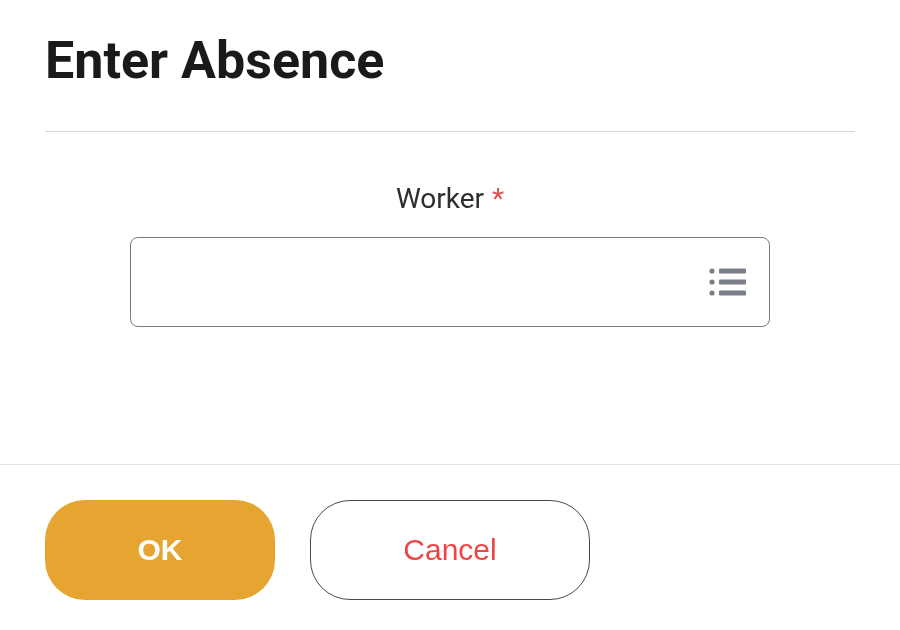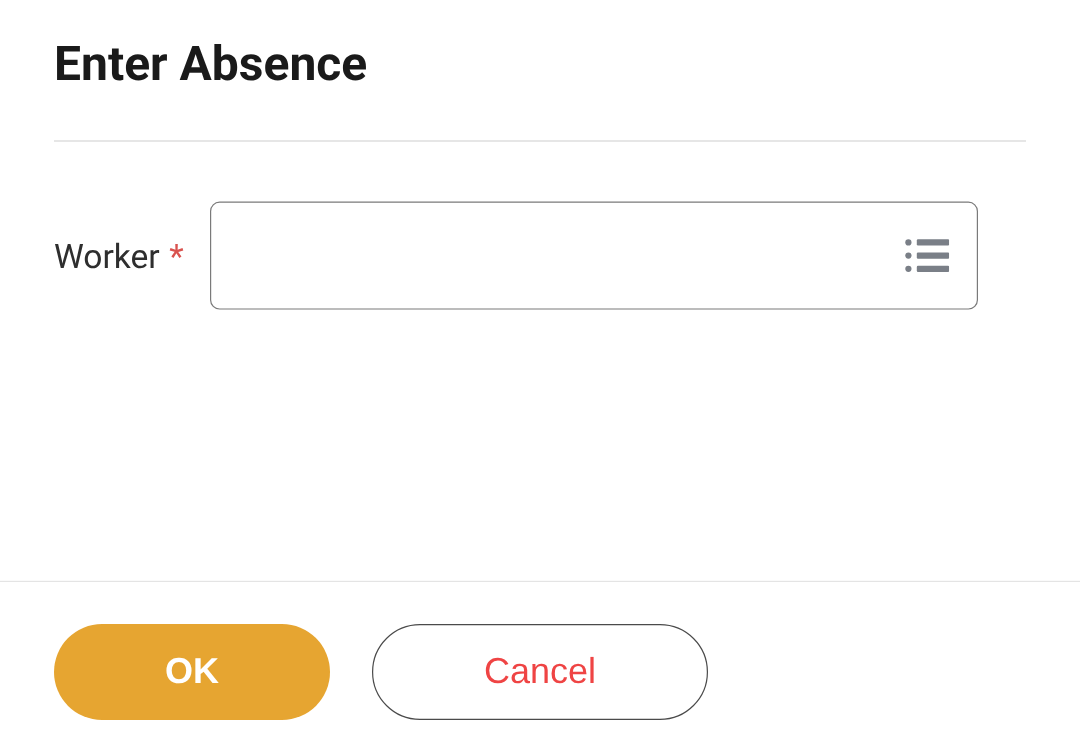--- a/index.html
+++ b/index.html
@@ -11,40 +11,41 @@
       font-family: -apple-system, BlinkMacSystemFont, "Segoe UI", Roboto, Helvetica, Arial, sans-serif;
       background: #ffffff;
       width: 900px;
       height: 630px;
       position: relative;
     }
     .content {
       padding: 30px 45px 0 45px;
     }
     .page-title {
-      font-size: 40px;
+      font-size: 52px;
       font-weight: 700;
       color: #1a1a1a;
       margin-bottom: 40px;
     }
     .divider {
       border: none;
       border-top: 1px solid #d6d6d6;
       margin: 0 0 0 0;
       width: 100%;
     }
     .divider-top {
       margin-left: 0;
       margin-right: -45px;
     }
     .form-row {
       display: flex;
       align-items: center;
       margin-top: 50px;
       gap: 22px;
+      flex-direction: column;
     }
     .field-label {
       font-size: 28px;
       color: #2e2e2e;
       display: flex;
       align-items: center;
       gap: 8px;
     }
     .required-asterisk {
       color: #d9534f;
@@ -88,21 +89,21 @@
       border: none;
       border-top: 1px solid #e4e4e4;
       width: 100%;
     }
     .button-row {
       display: flex;
       gap: 35px;
       padding: 35px 45px 30px 45px;
     }
     .btn {
-      height: 80px;
+      height: 100px;
       border-radius: 40px;
       font-size: 30px;
       font-weight: 600;
       cursor: pointer;
       display: flex;
       align-items: center;
       justify-content: center;
       padding: 0 46px;
       min-width: 230px;
     }

